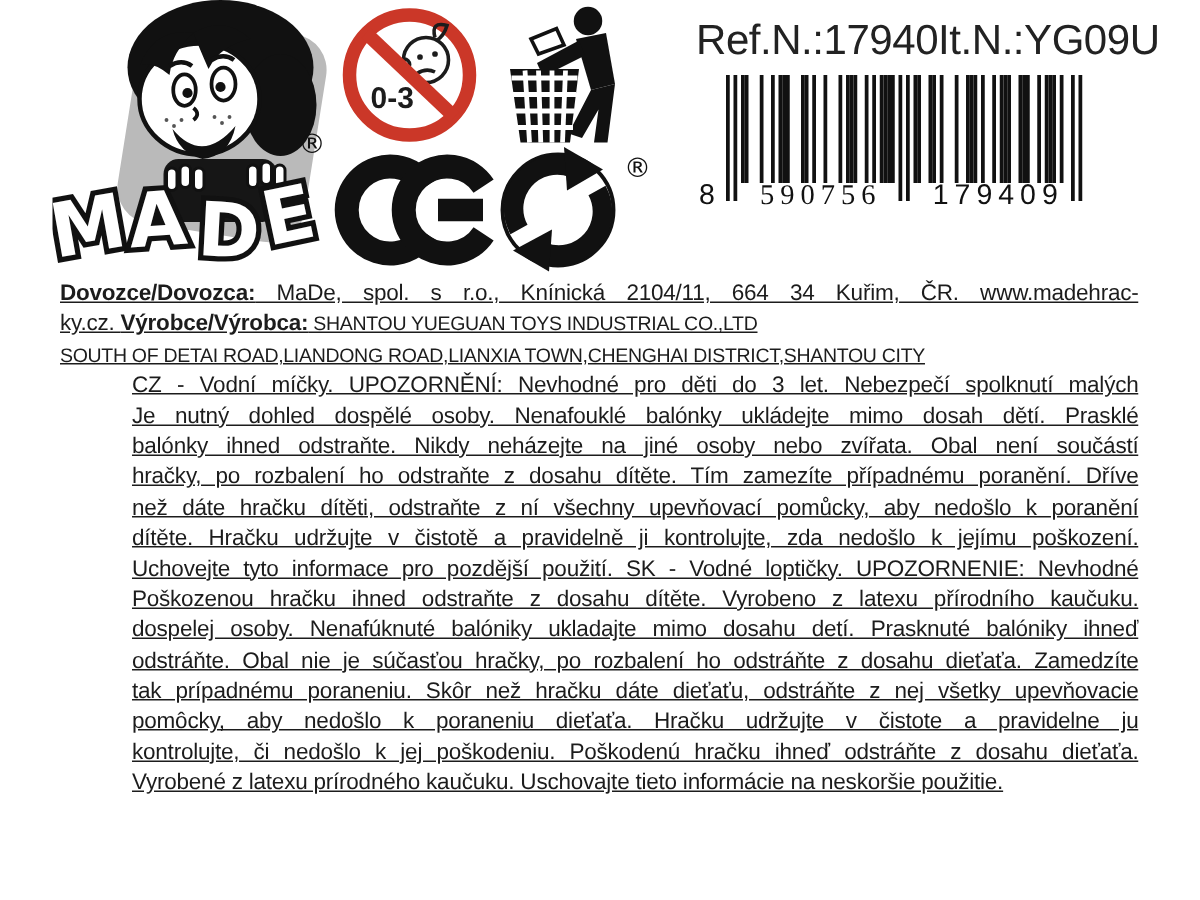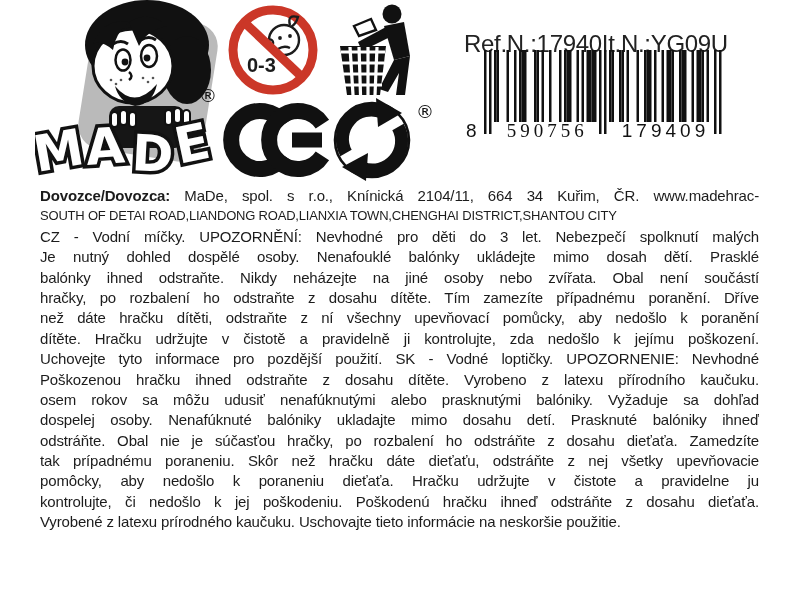--- a/index.html
+++ b/index.html
@@ -9,34 +9,34 @@
   
   #logo{left:35px;top:0;}
   #age-warning{left:226px;top:3px;}
   #tidy-man{left:328px;top:2px;}
   #ce-mark{left:222px;top:100px;}
   #green-dot{left:332px;top:96px;}
   .made-letter{font-family:"DejaVu Sans",sans-serif;font-weight:900;font-size:50px;
                fill:#ffffff;stroke:#111111;stroke-width:7px;paint-order:stroke;}
   .reg{font-family:"DejaVu Sans",sans-serif;font-size:18px;fill:#111;}
   
-  #codes-row{left:464px;top:30px;width:256px;display:flex;justify-content:space-between;
-             font-size:24px;letter-spacing:-0.3px;color:#222;}
+  #codes-row{left:464px;top:11px;width:256px;display:flex;justify-content:space-between;
+             font-size:28px;letter-spacing:-0.3px;color:#222;}
   #barcode-wrap{left:452px;top:50px;width:300px;height:96px;}
   #barcode-svg{position:absolute;left:32px;top:0;}
   .bc-digit{position:absolute;top:70px;font-size:19px;letter-spacing:4px;color:#111;}
   #bc-first{left:14px;}
   #bc-group1{left:92px;transform:translateX(-46%);font-family:Liberation Serif, serif;}
   #bc-group2{left:210px;transform:translateX(-46%);}
   
   #text-block{left:40px;top:186px;width:719px;font-size:15px;letter-spacing:-0.15px;
-              line-height:20.4px;}
+              line-height:20.4px;text-decoration:underline;}
   .tline{height:20.4px;overflow:hidden;}
   .j{text-align:justify;text-align-last:justify;}
-  .jline{height:20.4px;overflow:hidden;text-align:justify;text-align-last:justify;}
+  .jline{height:20.4px;overflow:hidden;text-align:justify;text-align-last:justify;margin-left:48px;}
   .jline.last{text-align-last:left;}
   b{font-weight:bold;}
   .cond{font-size:13px;letter-spacing:-0.2px;}
   .gray-fill{fill:var(--gray,#bababa);}
 </style>
 </head>
 <body>
 
 <svg id="logo" class="abs" width="195" height="182" viewBox="0 0 195 182">
   <rect class="gray-fill" x="50" y="16" width="126" height="140" rx="24" transform="rotate(9 113 86)"></rect>
@@ -195,31 +195,33 @@
     </svg>
   <span class="bc-digit" id="bc-first">8</span>
   <span class="bc-digit" id="bc-group1">590756</span>
   <span class="bc-digit" id="bc-group2">179409</span>
 </div>
 
 <div id="text-block" class="abs">
   <div class="tline j">
     <b>Dovozce/Dovozca:</b><span> MaDe, spol. s r.o., Knínická 2104/11, 664 34 Kuřim, ČR. www.madehrac-</span>
   </div>
+  <div class="tline">
+    <span>ky.cz. </span><b>Výrobce/Výrobca:</b><span class="cond"> SHANTOU YUEGUAN TOYS INDUSTRIAL CO.,LTD</span>
+  </div>
   <div class="tline cond">SOUTH OF DETAI ROAD,LIANDONG ROAD,LIANXIA TOWN,CHENGHAI DISTRICT,SHANTOU CITY</div>
   <div id="warning-block">
       <div class="jline">CZ - Vodní míčky. UPOZORNĚNÍ: Nevhodné pro děti do 3 let. Nebezpečí spolknutí malých</div>
       <div class="jline">Je nutný dohled dospělé osoby. Nenafouklé balónky ukládejte mimo dosah dětí. Prasklé</div>
       <div class="jline">balónky ihned odstraňte. Nikdy neházejte na jiné osoby nebo zvířata. Obal není součástí</div>
       <div class="jline">hračky, po rozbalení ho odstraňte z dosahu dítěte. Tím zamezíte případnému poranění. Dříve</div>
       <div class="jline">než dáte hračku dítěti, odstraňte z ní všechny upevňovací pomůcky, aby nedošlo k poranění</div>
       <div class="jline">dítěte. Hračku udržujte v čistotě a pravidelně ji kontrolujte, zda nedošlo k jejímu poškození.</div>
       <div class="jline">Uchovejte tyto informace pro pozdější použití. SK - Vodné loptičky. UPOZORNENIE: Nevhodné</div>
       <div class="jline">Poškozenou hračku ihned odstraňte z dosahu dítěte. Vyrobeno z latexu přírodního kaučuku.</div>
-      <div class="jline">osem rokov sa môžu udusiť nenafúknutými alebo prasknutými balóniky. Vyžaduje sa dohľad</div>
       <div class="jline">dospelej osoby. Nenafúknuté balóniky ukladajte mimo dosahu detí. Prasknuté balóniky ihneď</div>
       <div class="jline">odstráňte. Obal nie je súčasťou hračky, po rozbalení ho odstráňte z dosahu dieťaťa. Zamedzíte</div>
       <div class="jline">tak prípadnému poraneniu. Skôr než hračku dáte dieťaťu, odstráňte z nej všetky upevňovacie</div>
       <div class="jline">pomôcky, aby nedošlo k poraneniu dieťaťa. Hračku udržujte v čistote a pravidelne ju</div>
       <div class="jline">kontrolujte, či nedošlo k jej poškodeniu. Poškodenú hračku ihneď odstráňte z dosahu dieťaťa.</div>
       <div class="jline last">Vyrobené z latexu prírodného kaučuku. Uschovajte tieto informácie na neskoršie použitie.</div>
     </div>
 </div>
 
 </body></html>

